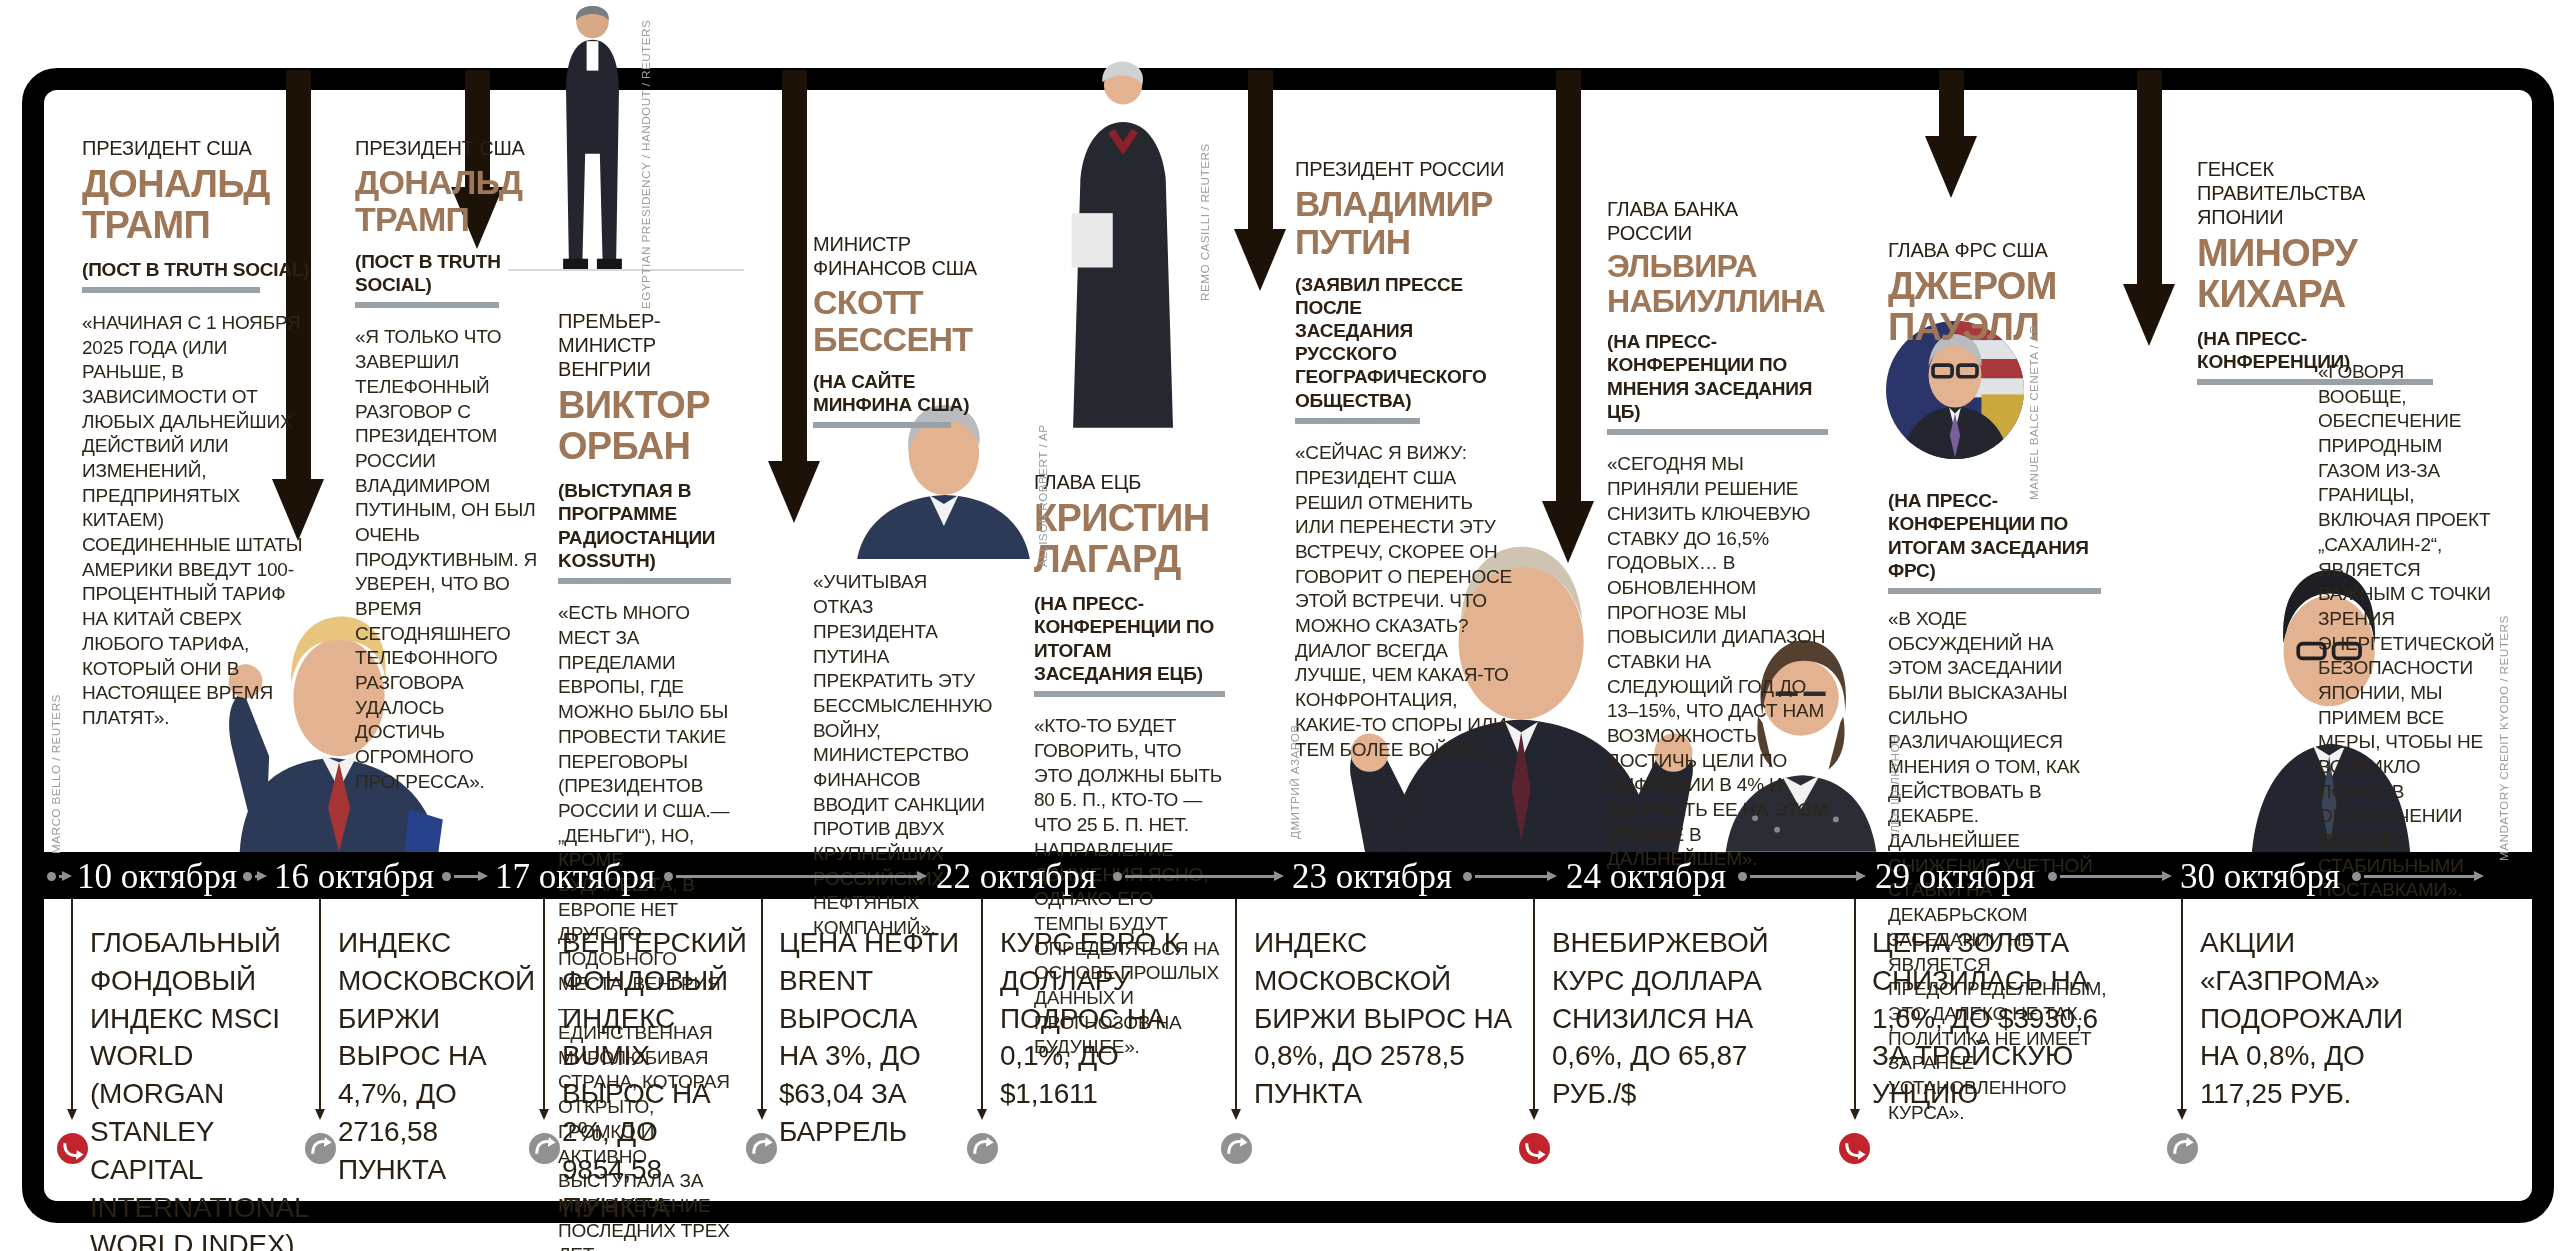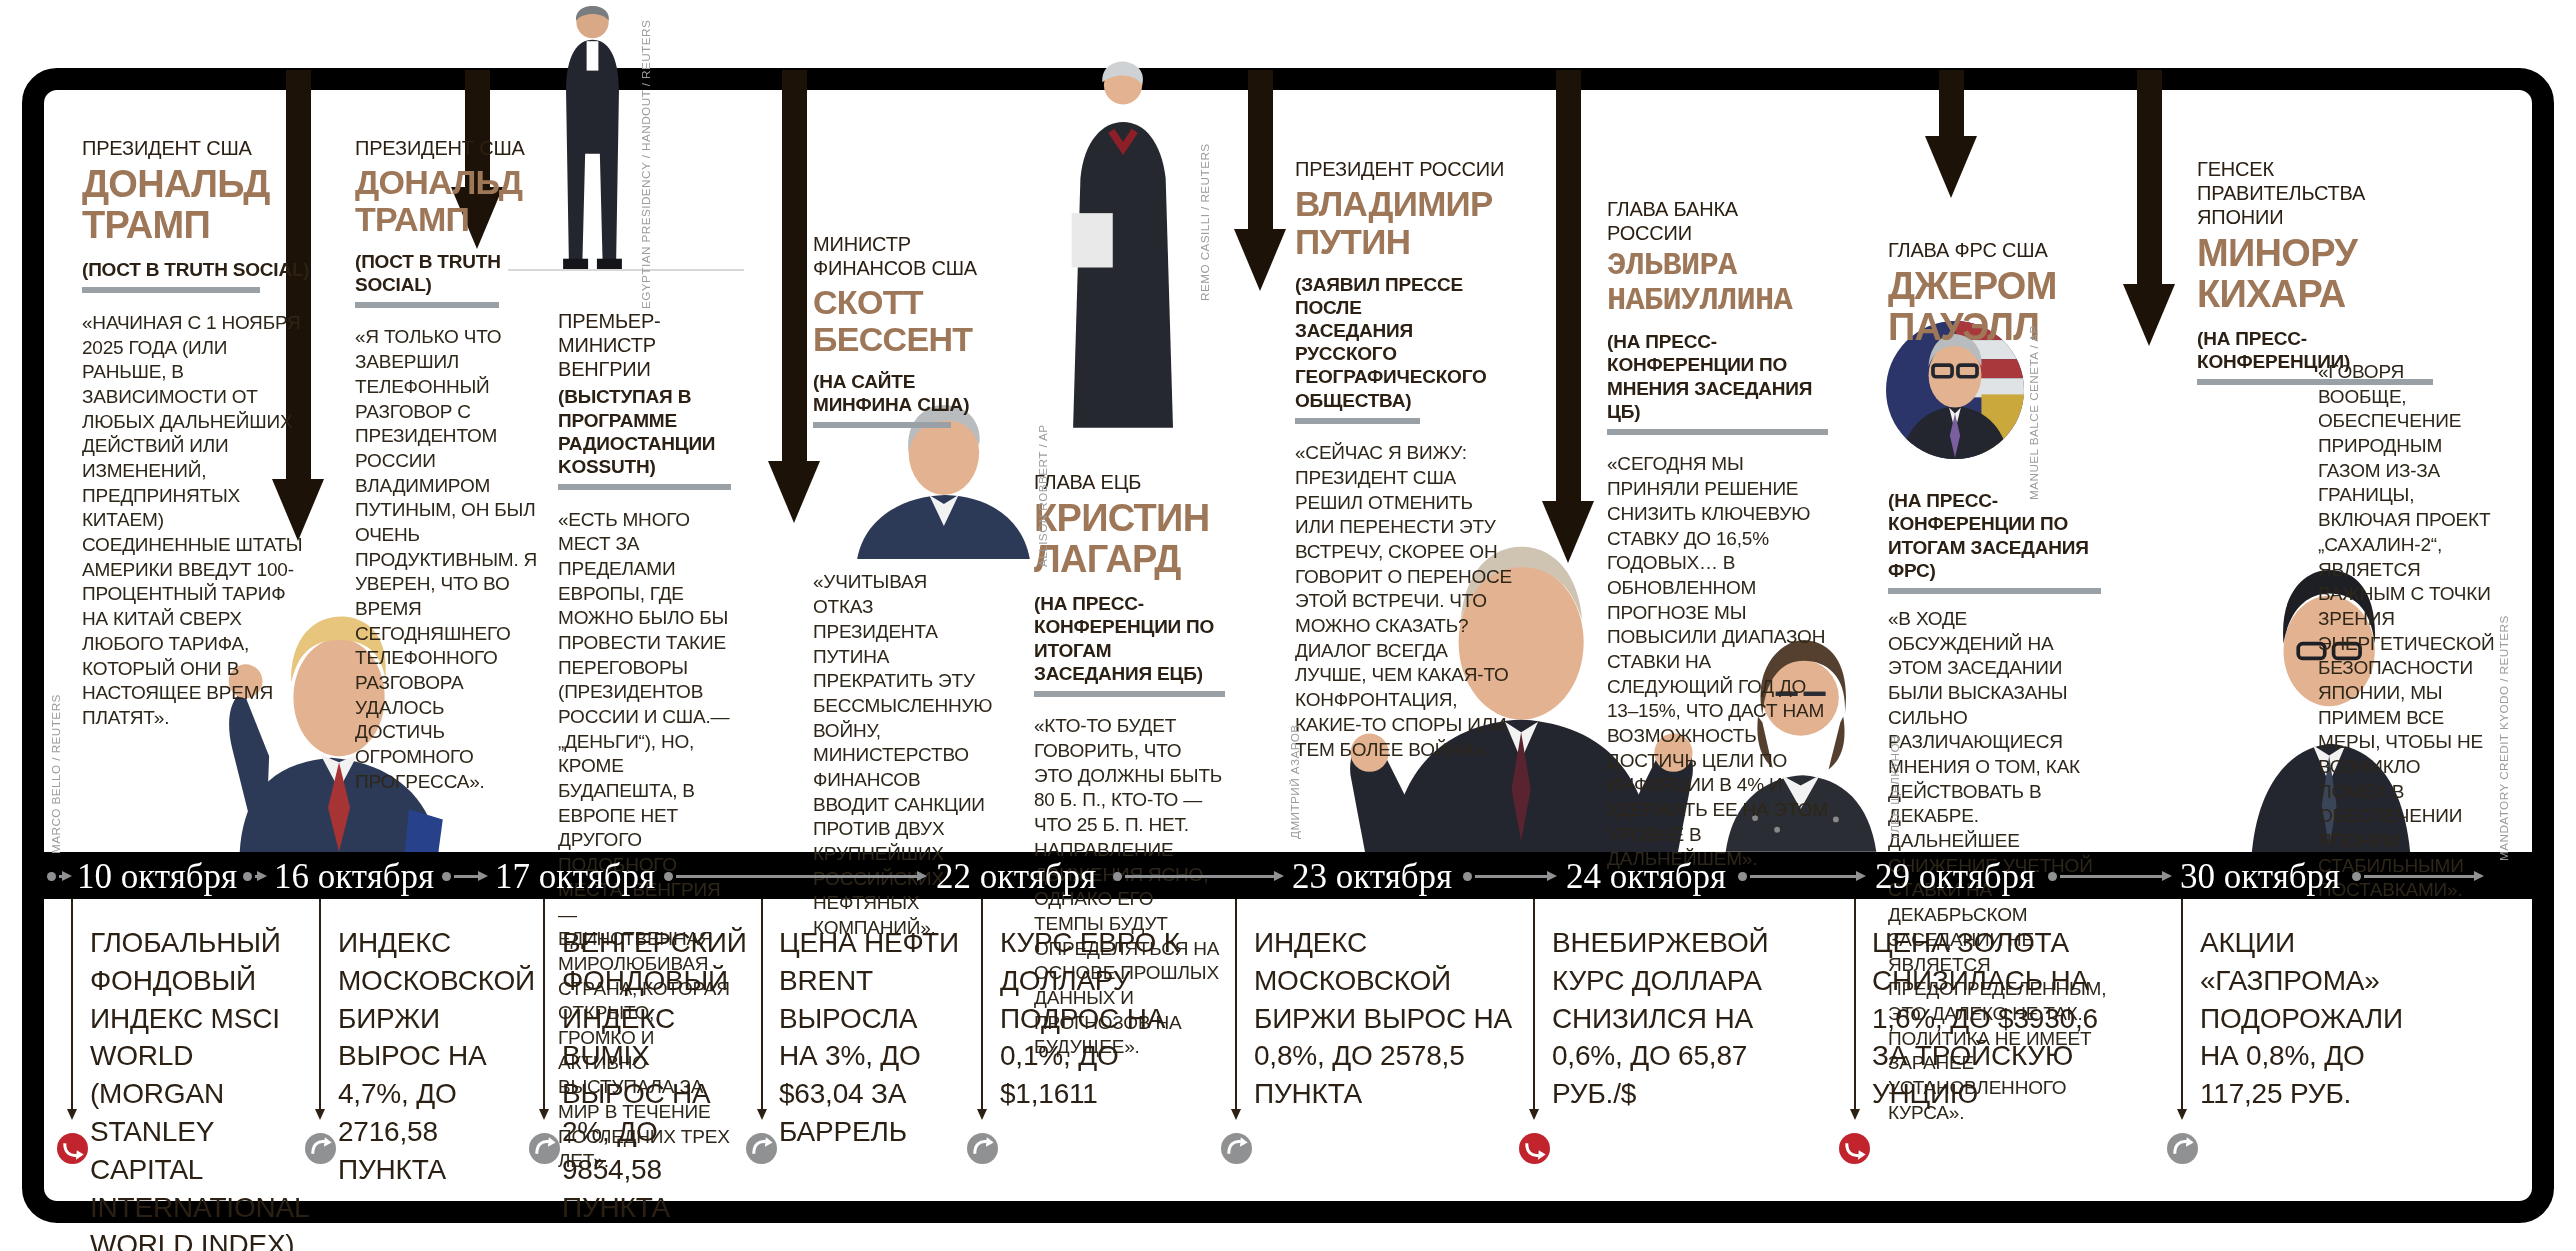--- a/index.html
+++ b/index.html
@@ -5,21 +5,21 @@
   html,body{margin:0;padding:0;background:#fff;}
   #stage{position:relative;width:2576px;height:1252px;background:#ffffff;overflow:hidden;
          font-family:"Liberation Sans",sans-serif;color:var(--ink,#2b2013);}
   
   .frame{position:absolute;left:22px;top:68px;width:2488px;height:1111px;
          border:22px solid var(--frame-black,#000);border-radius:35px;z-index:1;pointer-events:none;}
   
   .col{position:absolute;z-index:6;margin-top:20px;}
   .role{font-size:20px;line-height:1.2;font-weight:400;letter-spacing:-0.2px;margin-bottom:4.4px;color:var(--ink);}
   .name{font-size:38px;line-height:1.08;font-weight:700;letter-spacing:-0.7px;color:var(--accent-brown,#9d7758);margin-bottom:11.8px;}
-  .name.fs48{font-size:35px;} .name.fs46{font-size:34px;} .name.fs44{font-size:32px;font-family:Liberation Mono, monospace;}
+  .name.fs48{font-size:35px;} .name.fs46{font-size:34px;} .name.fs44{font-size:32px;}
   .source{font-size:19px;line-height:1.22;font-weight:700;letter-spacing:-0.2px;color:var(--ink);}
   .bar{height:5.9px;background:var(--bar-gray,#9aa1a6);margin-top:5.9px;width:78%;}
   .bar.full{width:100%;}
   .quote{font-size:19px;line-height:1.30;font-weight:400;letter-spacing:-0.2px;margin-top:17.7px;color:#2e2619;}
   .spacer170{height:125px;} .spacer175{height:129px;}
   
   .varrow{position:absolute;width:52px;z-index:3;}
   .varrow .shaft{width:25px;margin:0 auto;background:var(--arrow-dark,#1c1207);}
   .varrow .ahead{width:0;height:0;border-left:26px solid transparent;border-right:26px solid transparent;
                  border-top:62px solid var(--arrow-dark,#1c1207);}
@@ -189,20 +189,21 @@
   <div class="col" style="left:355px;top:116px;width:184px">
     <div class="role">ПРЕЗИДЕНТ США</div>
     <div class="name fs46">ДОНАЛЬД ТРАМП</div>
     <div class="source">(ПОСТ В TRUTH SOCIAL)</div>
     <div class="bar"></div>
     <div class="quote">«Я ТОЛЬКО ЧТО ЗАВЕРШИЛ ТЕЛЕФОННЫЙ РАЗГОВОР С ПРЕЗИДЕНТОМ РОССИИ ВЛАДИМИРОМ ПУТИНЫМ, ОН БЫЛ ОЧЕНЬ ПРОДУКТИВНЫМ. Я УВЕРЕН, ЧТО ВО ВРЕМЯ СЕГОДНЯШНЕГО ТЕЛЕФОННОГО РАЗГОВОРА УДАЛОСЬ ДОСТИЧЬ ОГРОМНОГО ПРОГРЕССА».</div>
   </div>
 
   <div class="col" style="left:558px;top:289px;width:173px">
     <div class="role">ПРЕМЬЕР-МИНИСТР ВЕНГРИИ</div>
+    <div class="name">ВИКТОР ОРБАН</div>
     <div class="source">(ВЫСТУПАЯ В ПРОГРАММЕ РАДИОСТАНЦИИ KOSSUTH)</div>
     <div class="bar full"></div>
     <div class="quote">«ЕСТЬ МНОГО МЕСТ ЗА ПРЕДЕЛАМИ ЕВРОПЫ, ГДЕ МОЖНО БЫЛО БЫ ПРОВЕСТИ ТАКИЕ ПЕРЕГОВОРЫ (ПРЕЗИДЕНТОВ РОССИИ И США.— „ДЕНЬГИ“), НО, КРОМЕ БУДАПЕШТА, В ЕВРОПЕ НЕТ ДРУГОГО ПОДОБНОГО МЕСТА. ВЕНГРИЯ — ЕДИНСТВЕННАЯ МИРОЛЮБИВАЯ СТРАНА, КОТОРАЯ ОТКРЫТО, ГРОМКО И АКТИВНО ВЫСТУПАЛА ЗА МИР В ТЕЧЕНИЕ ПОСЛЕДНИХ ТРЕХ ЛЕТ».</div>
   </div>
 
   <div class="col" style="left:813px;top:212px;width:177px">
     <div class="role">МИНИСТР ФИНАНСОВ США</div>
     <div class="name fs46">СКОТТ БЕССЕНТ</div>
     <div class="source">(НА САЙТЕ МИНФИНА США)</div>
     <div class="bar"></div>

